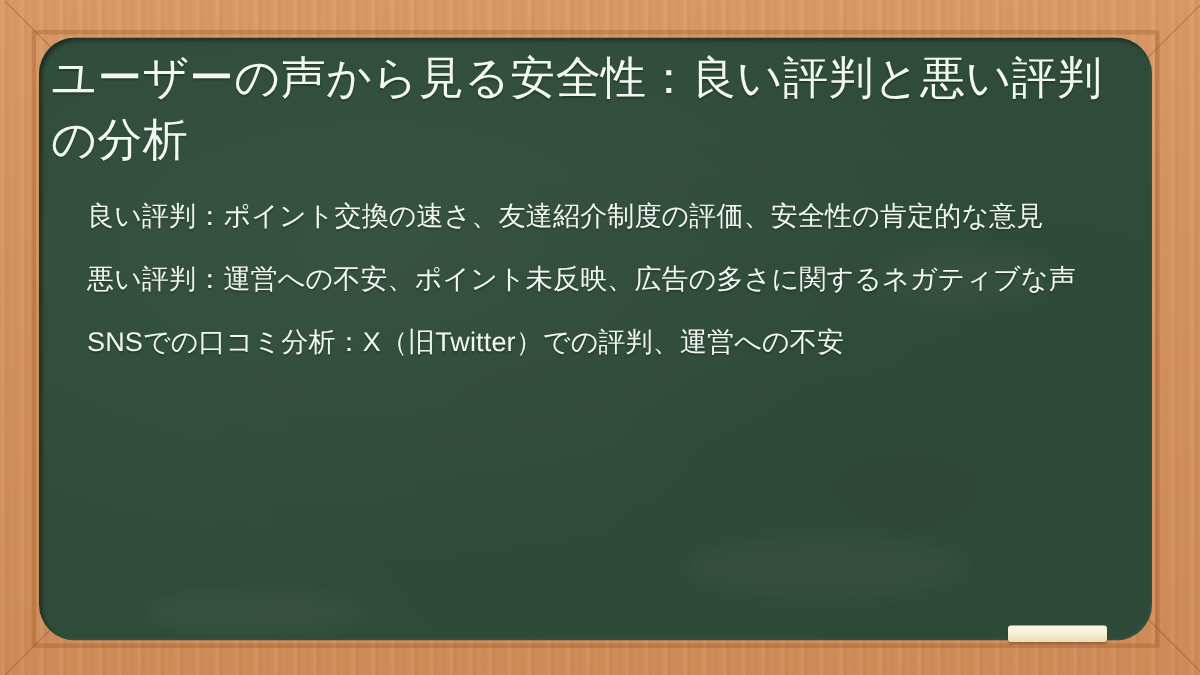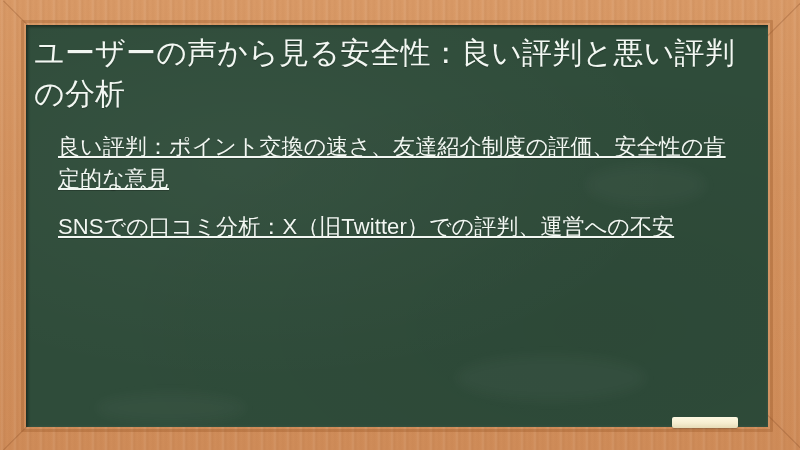--- a/index.html
+++ b/index.html
@@ -84,20 +84,21 @@
     height: 402px;
     box-sizing: border-box;
     background: #2f4c3a;
     background-image:
       radial-gradient(ellipse at 30% 35%, rgba(255,255,255,0.035) 0%, rgba(255,255,255,0) 60%),
       radial-gradient(ellipse at 78% 75%, rgba(0,0,0,0.05) 0%, rgba(0,0,0,0) 65%);
     box-shadow:
       inset 2px 2px 3px rgba(0,0,0,0.40),
       inset -1px -1px 2px rgba(255,255,255,0.05);
     overflow: hidden;
+    border-radius: 24px;
   }
 
   
   .smudge {
     position: absolute;
     border-radius: 50%;
     background: rgba(220,235,220,0.035);
     filter: blur(6px);
     pointer-events: none;
   }
@@ -127,27 +128,26 @@
     white-space: pre-line;
   }
 
   .bullet-list {
     list-style: none;
     margin: 16px 0 0 0;
     padding: 0 0 0 24px;
   }
   .bullet-item {
     color: #f2f7f2;
-    font-size: 22px;
+    font-size: 18px;
     line-height: 1.45;
     font-weight: 400;
     letter-spacing: 0.1px;
     margin: 0 10px 16px 0;
     text-shadow: 0 1px 1px rgba(0,0,0,0.22);
-    text-decoration: underline;
   }
   .bullet-item:last-child { margin-bottom: 0; }
 
   
   .chalk {
     position: absolute;
     left: 672px;
     top: 417px;
     width: 66px;
     height: 11px;
@@ -170,19 +170,20 @@
   <div class="board">
     <div class="smudge s1"></div>
     <div class="smudge s2"></div>
     <div class="smudge s3"></div>
 
     <div class="board-text">
       <h1 class="slide-title">ユーザーの声から見る安全性：良い評判と悪い評判の分析</h1>
 
       <ul class="bullet-list">
         <li class="bullet-item">良い評判：ポイント交換の速さ、友達紹介制度の評価、安全性の肯定的な意見</li>
+        <li class="bullet-item">悪い評判：運営への不安、ポイント未反映、広告の多さに関するネガティブな声</li>
         <li class="bullet-item">SNSでの口コミ分析：X（旧Twitter）での評判、運営への不安</li>
       </ul>
     </div>
   </div>
 
   <div class="chalk"></div>
 </div>
 
 </body></html>

